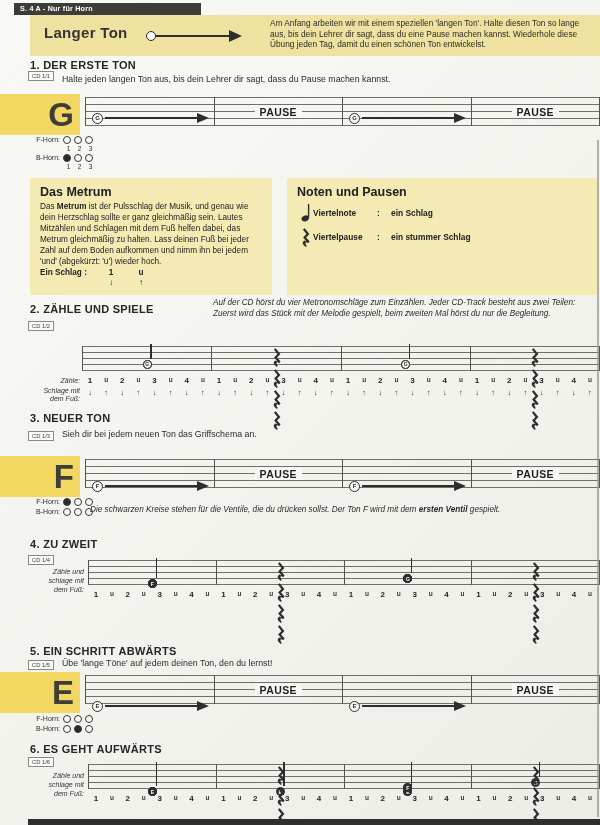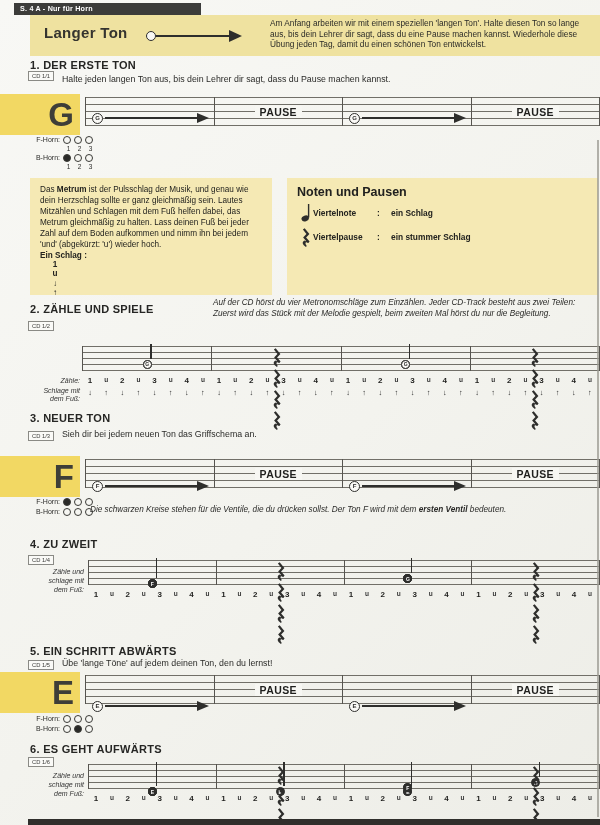--- a/index.html
+++ b/index.html
@@ -57,21 +57,21 @@
   .flabel{width:30px;text-align:right;font-size:7px;color:#2b2b29;margin-right:3px;}
   .fcirc{width:8px;height:8px;border:1px solid #3a3a36;border-radius:50%;background:#f6f6f2;margin-right:3px;box-sizing:border-box;}
   .fcirc.on{background:#2a2a28;}
   .fnums{display:flex;margin-left:33px;margin-bottom:1px;}
   .fnum{width:11px;text-align:center;font-size:6.5px;color:#2b2b29;}
   .caption{position:absolute;margin:0;font-size:8.2px;font-style:italic;color:#2b2b29;}
   .b{font-weight:bold;}
   .ybox{position:absolute;background:#f5e9b4;padding:7px 10px;box-sizing:border-box;}
   .ybox h3{margin:0 0 3px;font-size:12.5px;color:#21211f;}
   .ybox p{margin:0;font-size:8.2px;line-height:1.33;color:#23231f;}
-  .beatrow{display:flex;font-size:8.2px;margin-top:1px;color:#23231f;flex-direction:column;}
+  .beatrow{display:flex;font-size:8.2px;margin-top:1px;color:#23231f;}
   .bl1{width:56px;font-weight:bold;}
   .bw{width:30px;text-align:center;font-weight:bold;}
   .arrows-row .bw{font-weight:normal;font-size:8px;}
   .defrow{display:flex;align-items:center;margin-top:4px;font-size:8.4px;color:#23231f;}
   .dicon{width:16px;display:flex;justify-content:center;}
   .dterm{width:64px;font-weight:bold;}
   .dcolon{width:14px;font-weight:bold;}
   .ddef{font-weight:bold;}
   .redge{position:absolute;right:1px;top:140px;bottom:8px;width:2px;background:#9b9a92;opacity:.75;}
   .bbar{position:absolute;left:28px;right:0;top:819px;height:6px;background:#302f2c;}
@@ -134,20 +134,21 @@
         <span class="fcirc"></span>
       </div>
       <div class="fnums">
         <span class="fnum">1</span>
         <span class="fnum">2</span>
         <span class="fnum">3</span>
       </div>
     </div>
 
   <div class="ybox" style="left:30px;top:178px;width:242px;height:117px">
+    <h3>Das Metrum</h3>
     <p><span>Das </span><span class="b">Metrum</span><span> ist der Pulsschlag der Musik, und genau wie dein Herzschlag sollte er ganz gleichmäßig sein. Lautes Mitzählen und Schlagen mit dem Fuß helfen dabei, das Metrum gleichmäßig zu halten. Lass deinen Fuß bei jeder Zahl auf dem Boden aufkommen und nimm ihn bei jedem 'und' (abgekürzt: 'u') wieder hoch.</span></p>
     <div class="beatrow">
       <span class="bl1">Ein Schlag :</span>
       <span class="bw">1</span>
       <span class="bw">u</span>
     </div>
     <div class="beatrow arrows-row">
       <span class="bl1"></span>
       <span class="bw">↓</span>
       <span class="bw">↑</span>
@@ -555,21 +556,21 @@
         <span class="fcirc"></span>
         <span class="fcirc"></span>
       </div>
       <div class="frow">
         <span class="flabel">B-Horn:</span>
         <span class="fcirc"></span>
         <span class="fcirc"></span>
         <span class="fcirc"></span>
       </div>
     </div>
-  <p class="caption" style="left:90px;top:505px;width:500px"><span>Die schwarzen Kreise stehen für die Ventile, die du drücken sollst. Der Ton F wird mit dem </span><span class="b">ersten Ventil</span><span> bedeuten.</span></p>
+  <p class="caption" style="left:90px;top:505px;width:500px"><span>Die schwarzen Kreise stehen für die Ventile, die du drücken sollst. Der Ton F wird mit dem </span><span class="b">ersten Ventil</span><span> gespielt.</span></p>
 
   <h2 class="exh" style="left:30px;top:538px">4. ZU ZWEIT</h2>
   <span class="cd" style="left:28px;top:555px">CD 1/4</span>
   <span class="slabel" style="left:36px;top:568px;width:48px">Zähle und</span>
   <span class="slabel" style="left:36px;top:577px;width:48px">schlage mit</span>
   <span class="slabel" style="left:36px;top:586px;width:48px">dem Fuß:</span>
   <div style="position:absolute;left:88px;top:560px;width:510px">
       <div class="staff rstaff">
         <div class="measure">
           <span class="slot">

